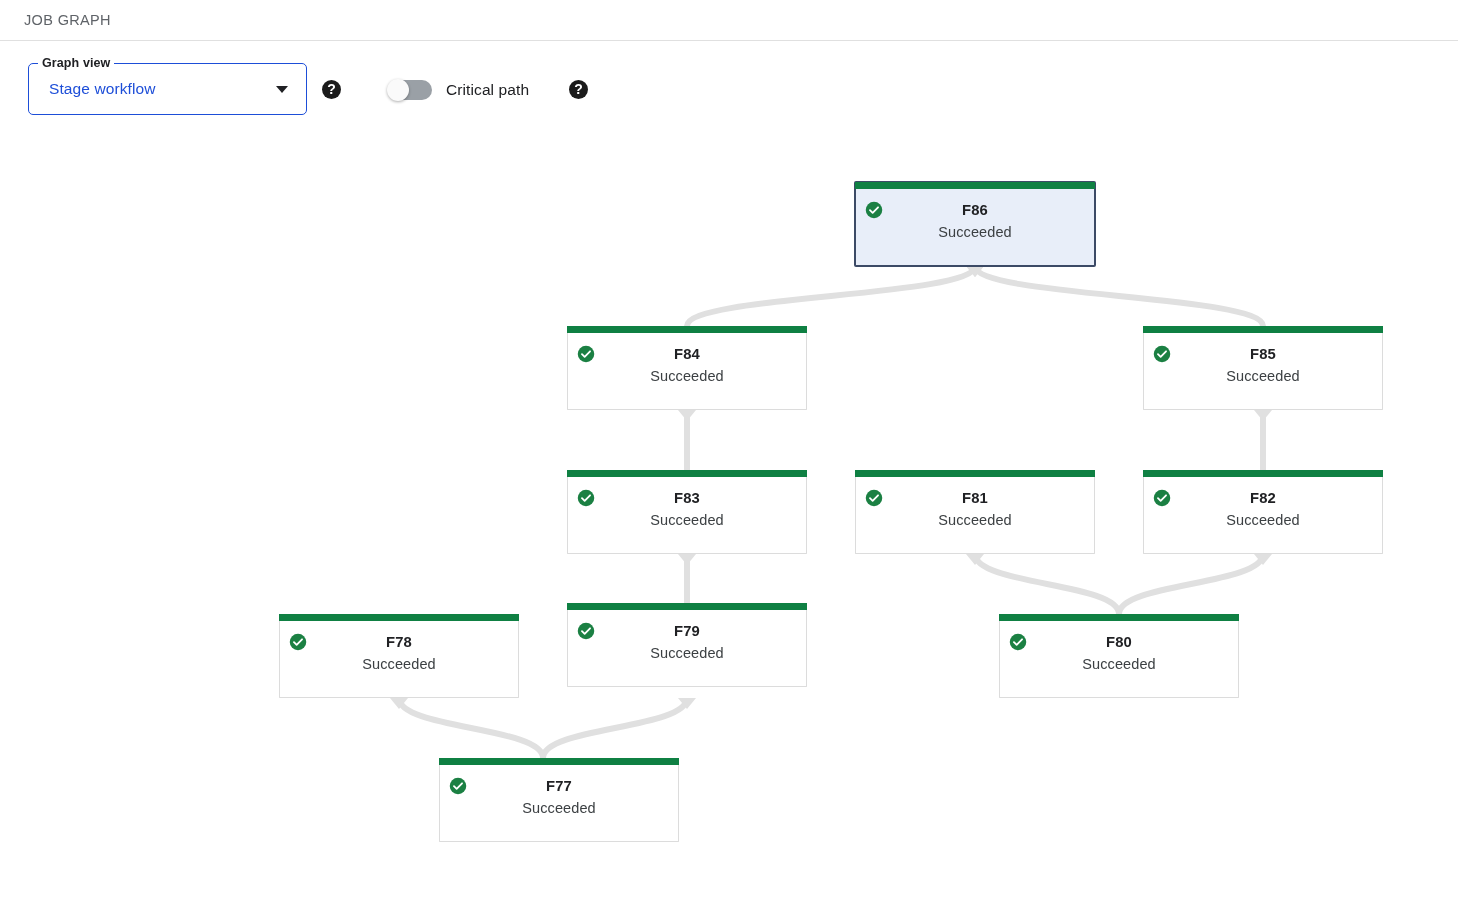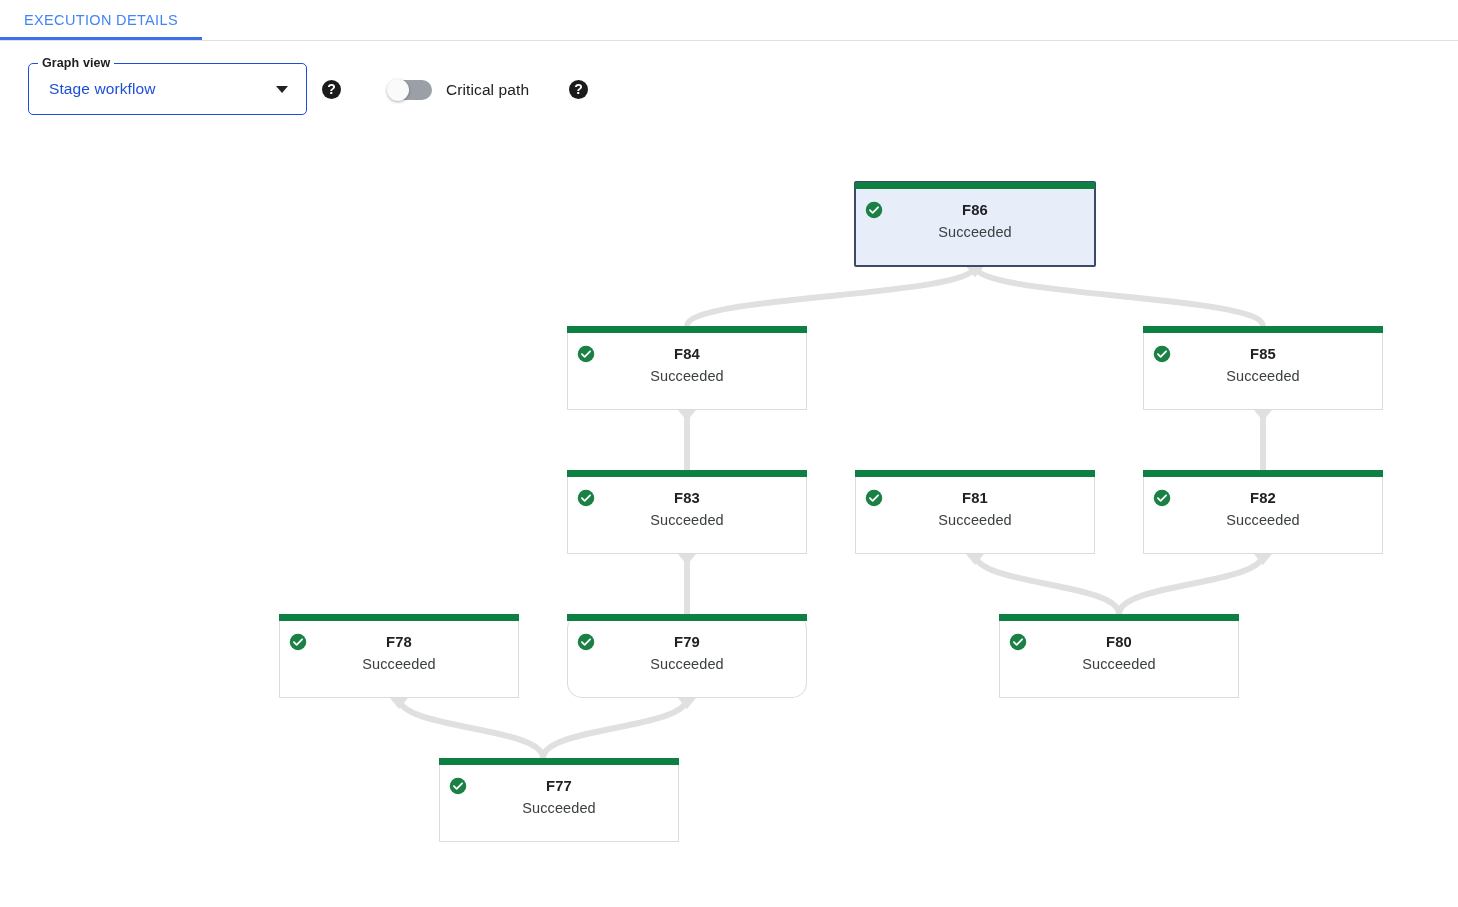--- a/index.html
+++ b/index.html
@@ -199,21 +199,21 @@
     font-weight: 400;
     color: #3c4043;
     letter-spacing: .1px;
   }
 </style>
 </head>
 <body>
 
 <div class="tabbar">
   <div class="tabs" id="tabs">
-      <div class="tab active">EXECUTION DETAILS</div>
+      <div class="tab">JOB GRAPH</div>
     </div>
 </div>
 
 <div class="toolbar">
 
   <div class="select-outline">
     <span class="select-legend">Graph view</span>
     <span class="select-value">Stage workflow</span>
     <span class="caret"></span>
   </div>
@@ -307,21 +307,21 @@
     </div>
     <div class="node" style="left: 279px; top: 485px;">
       <div class="topbar"></div>
       <svg class="check" viewBox="0 0 24 24">
         <circle cx="12" cy="12" r="11" fill="#1b8043"></circle>
         <path d="M6.6 12.3 L10.2 15.8 L17.4 8.4" stroke="#ffffff" stroke-width="2.4" fill="none" stroke-linecap="round" stroke-linejoin="round"></path>
       </svg>
       <div class="title">F78</div>
       <div class="status">Succeeded</div>
     </div>
-    <div class="node" style="left: 567px; top: 485px; border-radius: 15px;">
+    <div class="node" style="left: 567px; top: 474px;">
       <div class="topbar"></div>
       <svg class="check" viewBox="0 0 24 24">
         <circle cx="12" cy="12" r="11" fill="#1b8043"></circle>
         <path d="M6.6 12.3 L10.2 15.8 L17.4 8.4" stroke="#ffffff" stroke-width="2.4" fill="none" stroke-linecap="round" stroke-linejoin="round"></path>
       </svg>
       <div class="title">F79</div>
       <div class="status">Succeeded</div>
     </div>
     <div class="node" style="left: 999px; top: 485px;">
       <div class="topbar"></div>

